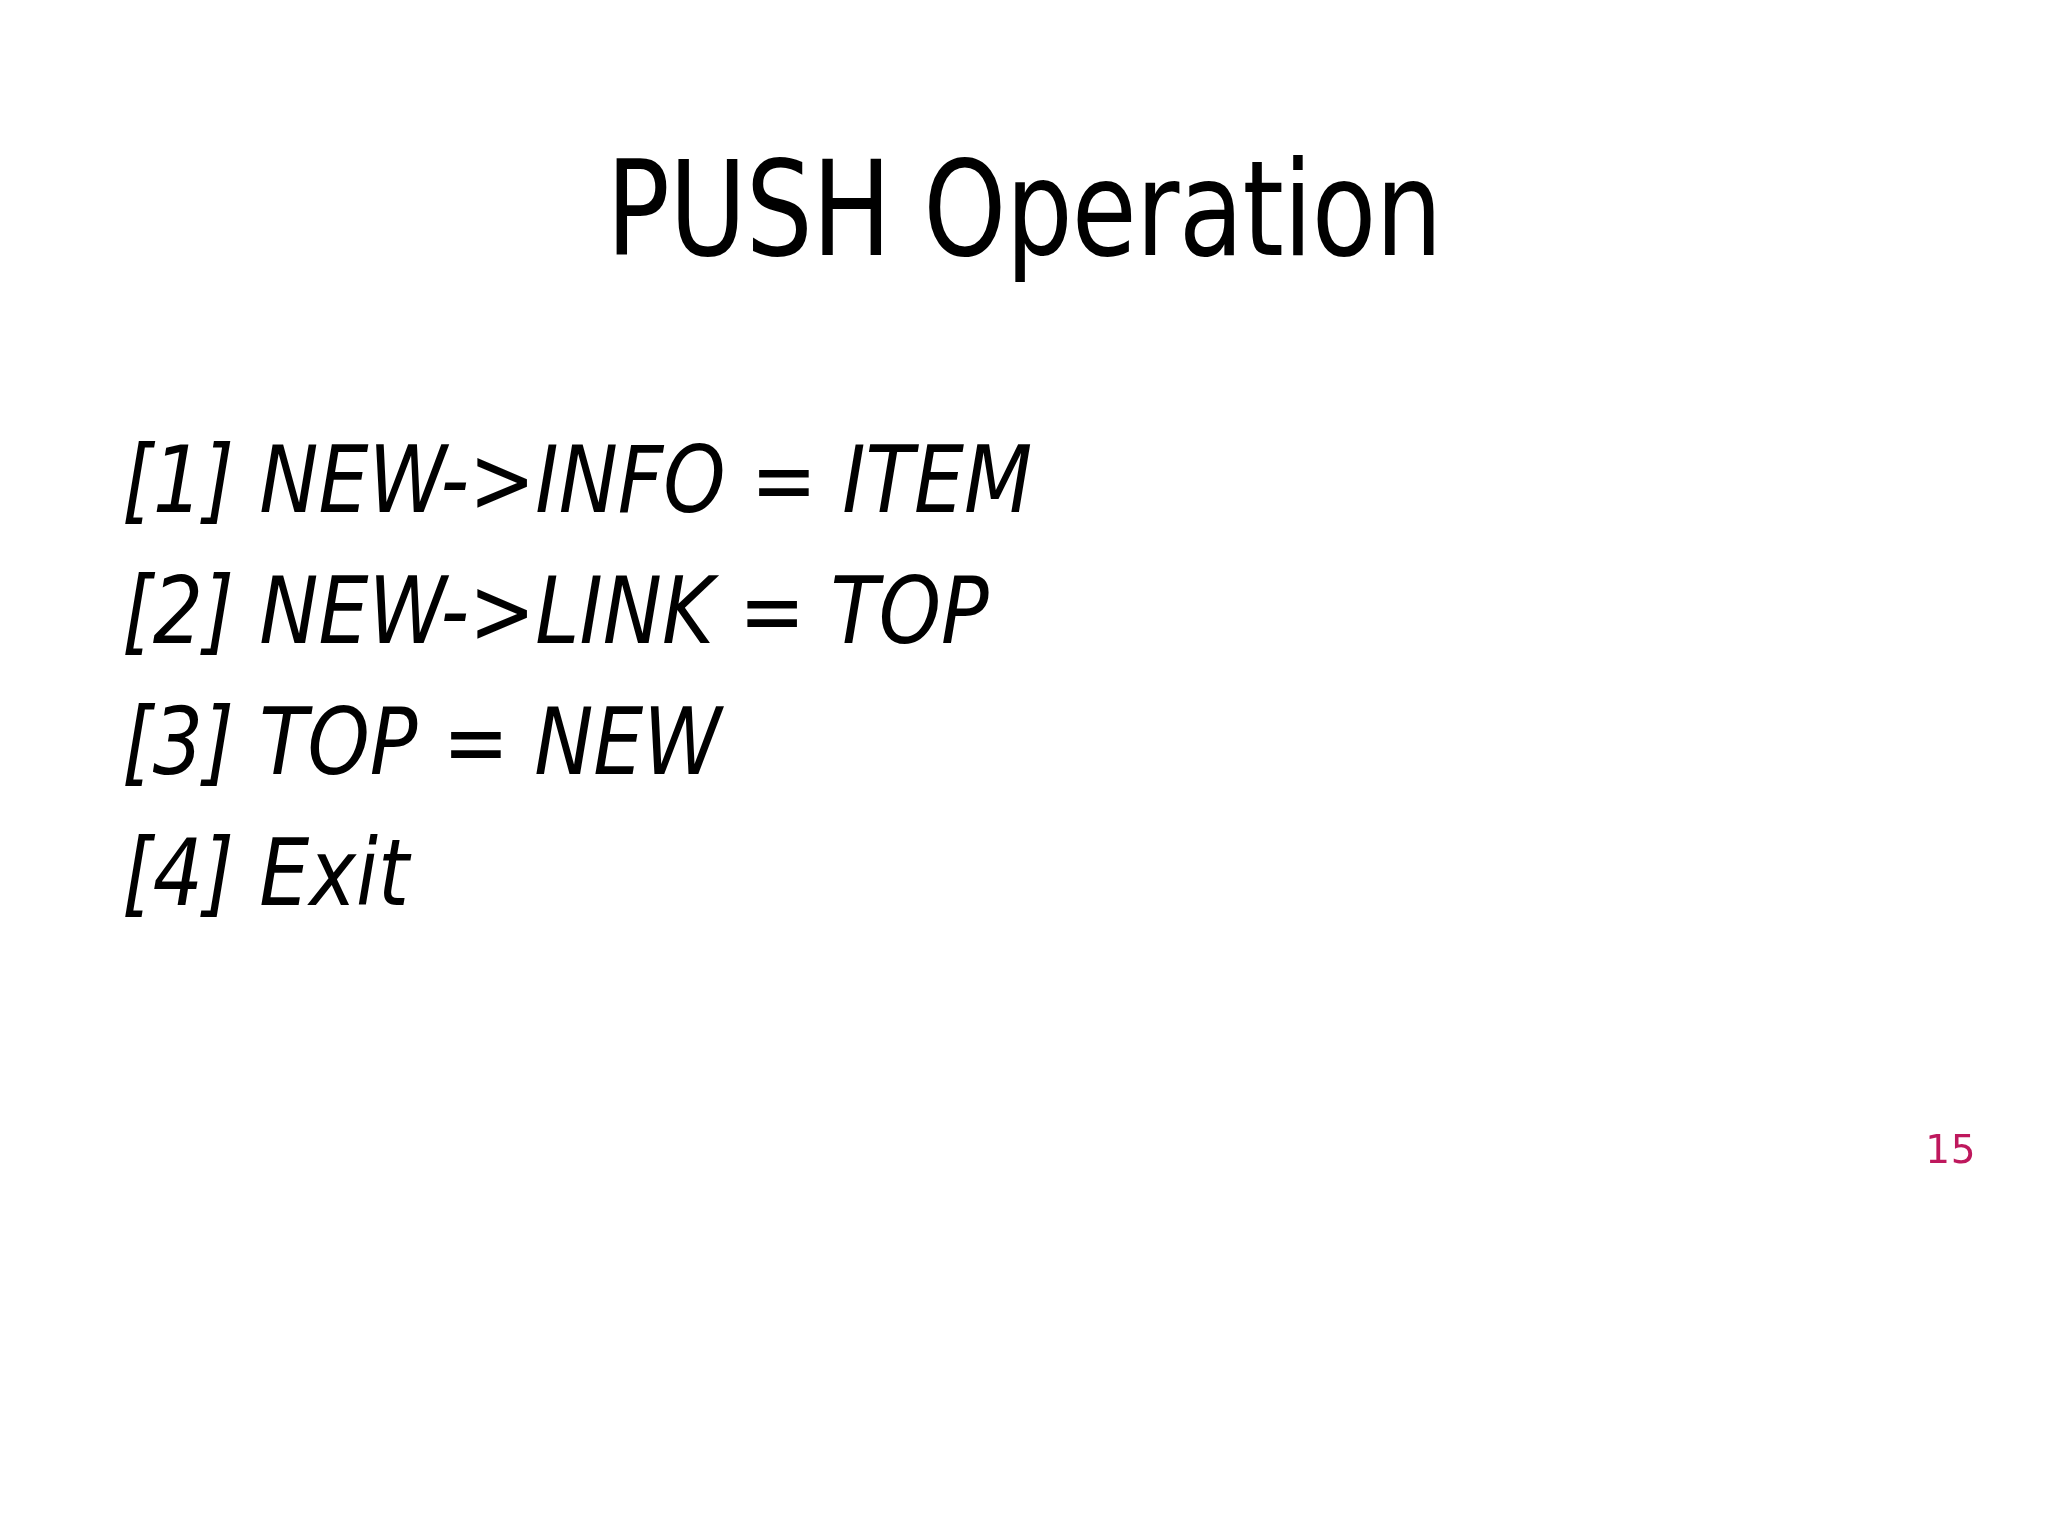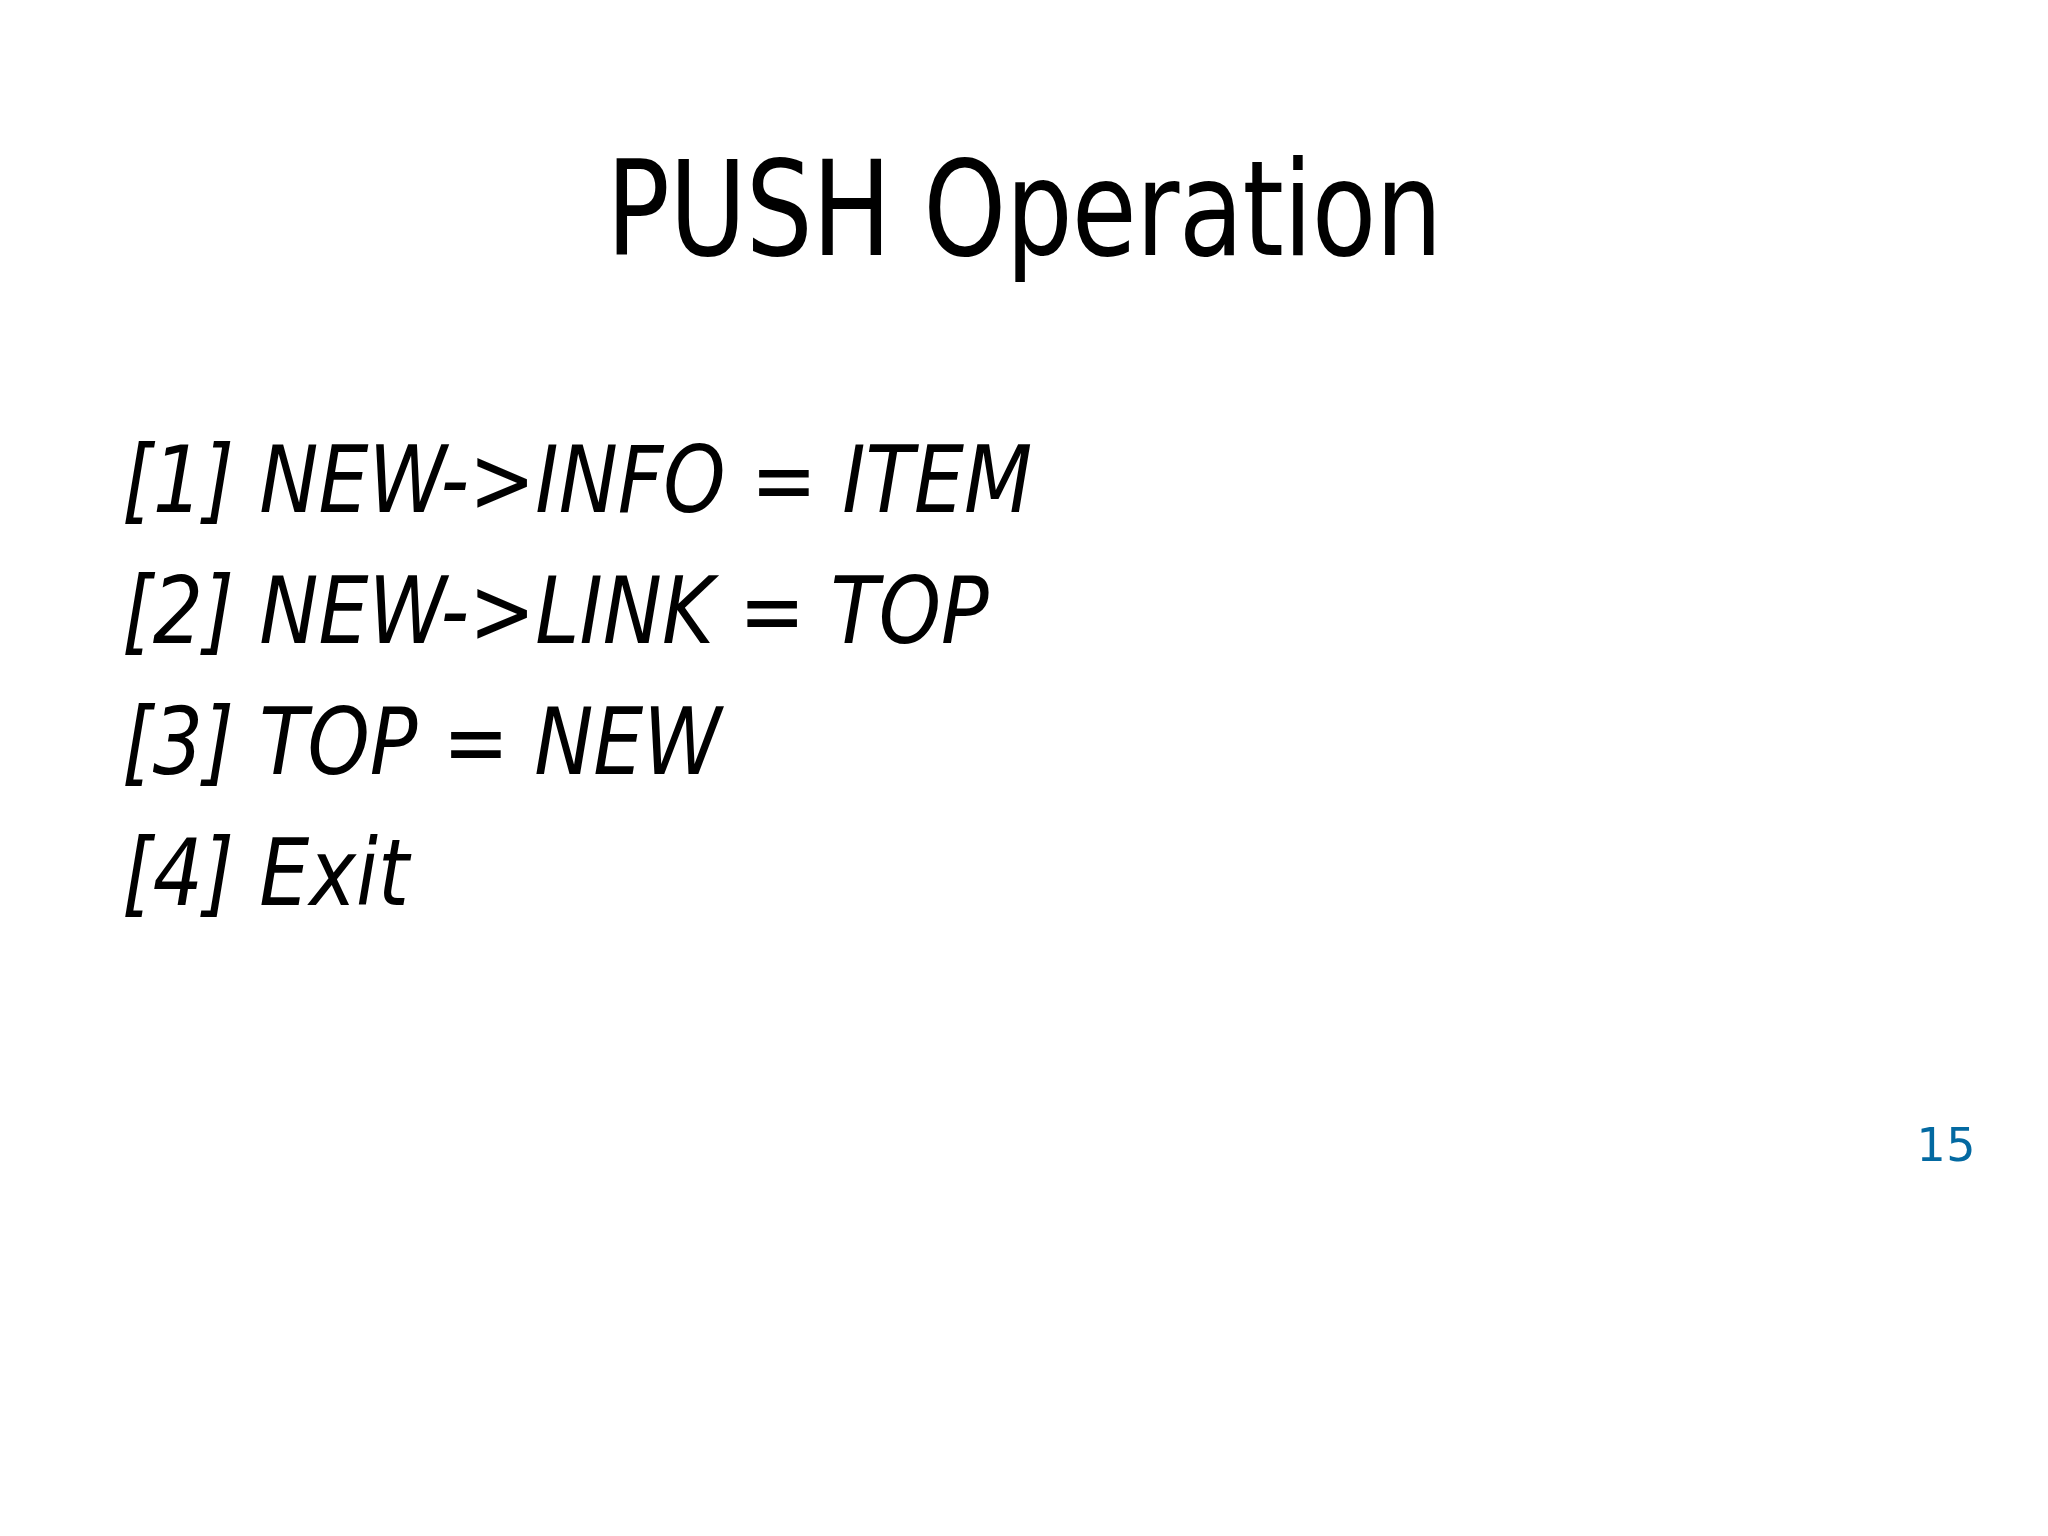--- a/index.html
+++ b/index.html
@@ -58,23 +58,23 @@
     transform: scaleX(0.86);
     transform-origin: 0% 50%;
   }
 
   
   #page-number {
     position: absolute;
     right: 72px;
     bottom: 40px;
     font-family: "DejaVu Sans", sans-serif;
-    font-size: 46px;
+    font-size: 39px;
     font-weight: 400;
-    color: #0369a1;
+    color: #be185d;
     letter-spacing: 0.5px;
   }
 </style>
 </head>
 <body>
 
 <div id="slide">
 
   <h1 id="slide-title">PUSH Operation</h1>
 

